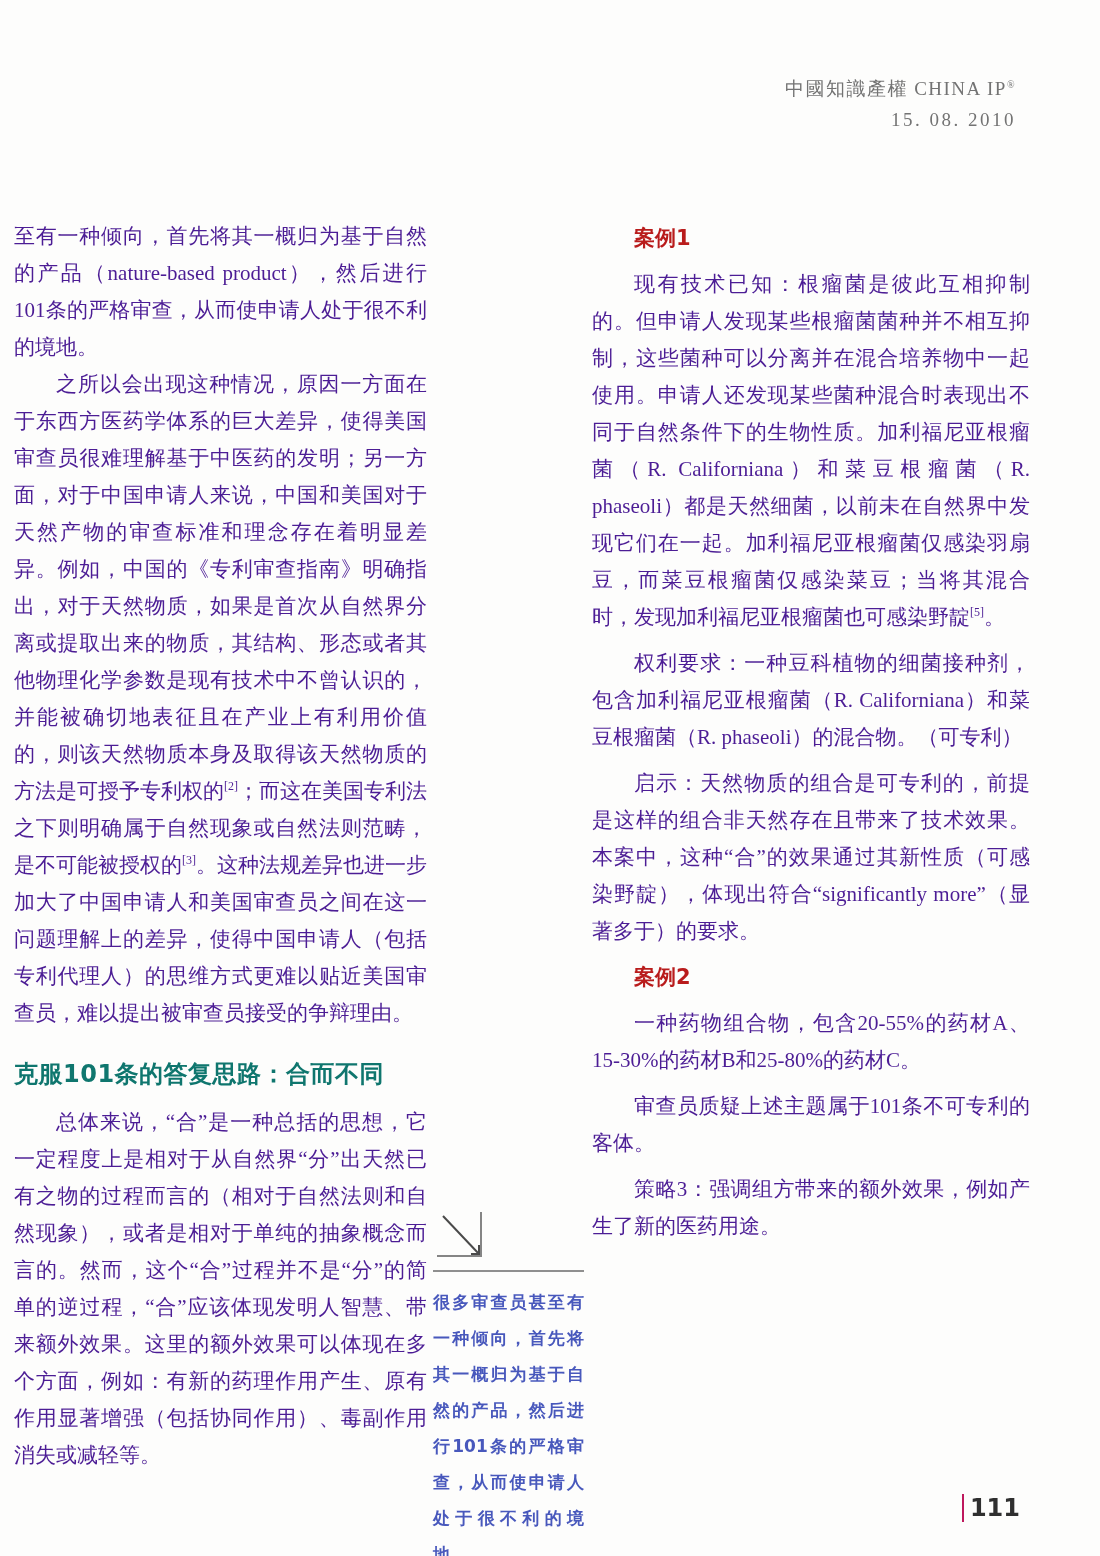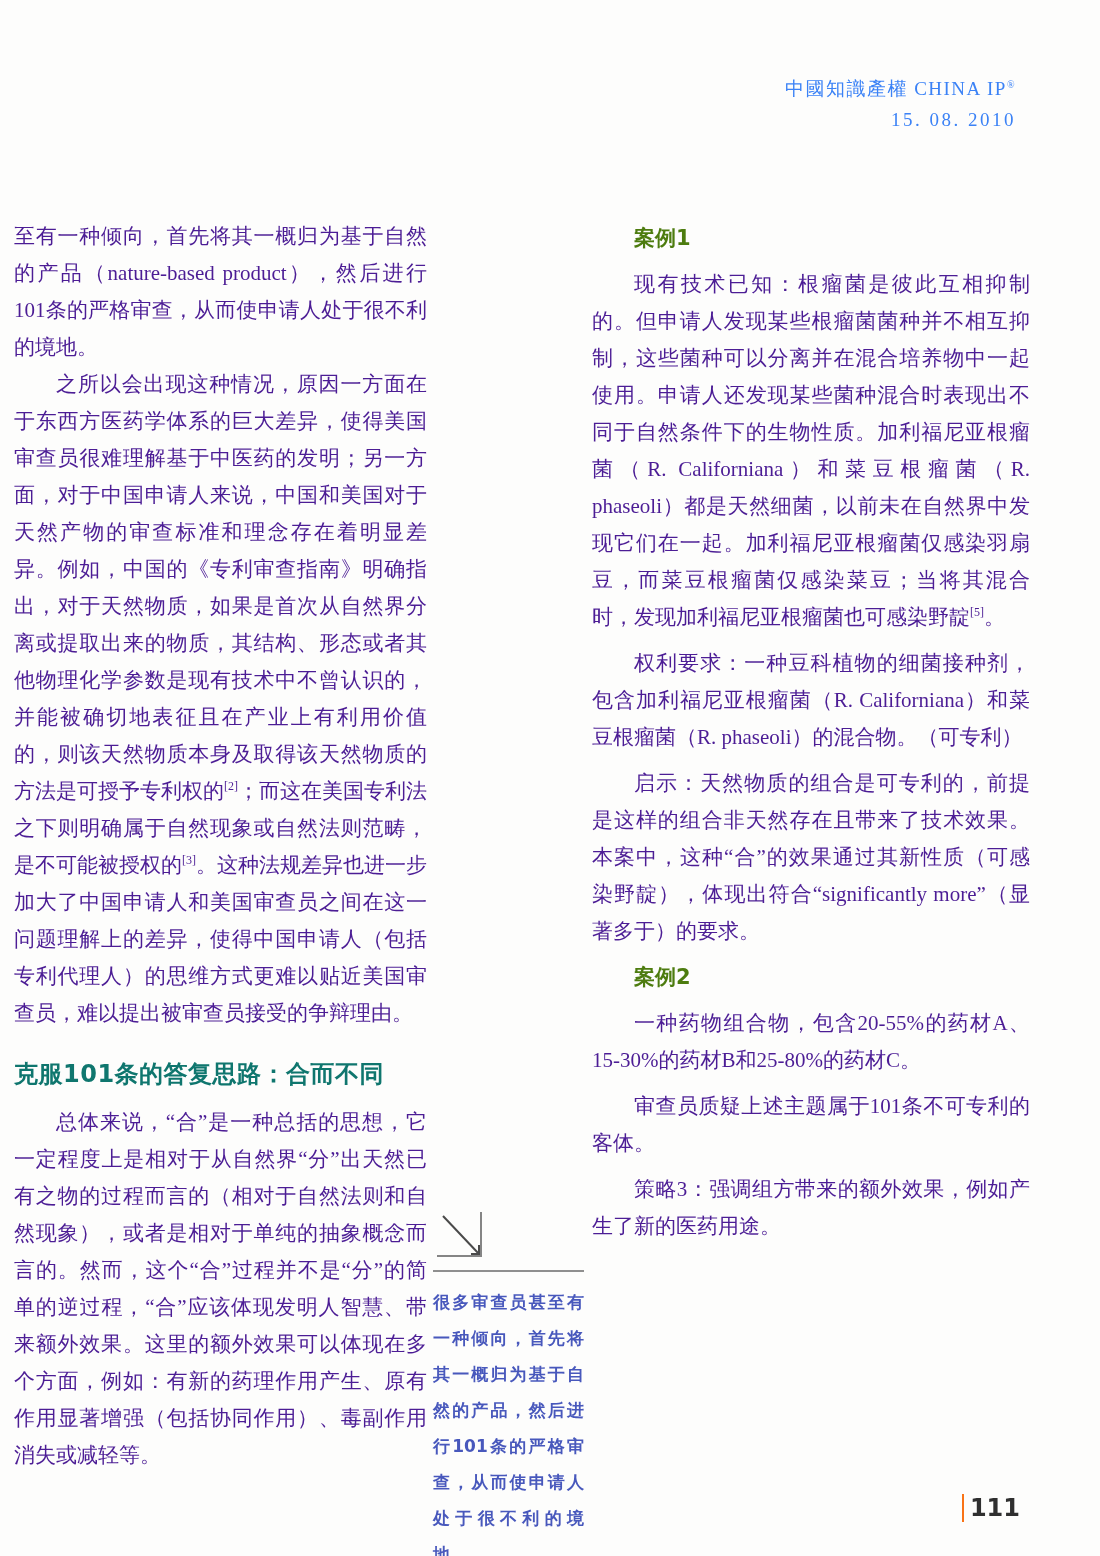--- a/index.html
+++ b/index.html
@@ -12,21 +12,21 @@
     position:relative;
     width:1100px; height:1556px;
     background:#fdfdfc;
     overflow:hidden;
   }
 
   
   .page-header {
     position:absolute; top:76px; right:84px;
     text-align:right;
-    color:#3b82f6;
+    color:#737373;
   }
   .mag-title {
     font-size:19px; letter-spacing:1.5px;
   }
   .mag-title sup { font-size:10px; }
   .issue-date {
     margin-top:7px; font-size:19px; letter-spacing:2.5px;
   }
 
   
@@ -46,21 +46,21 @@
   h2.section-heading {
     margin:26px 0 14px 0;
     font-family:"DejaVu Sans","Liberation Sans",sans-serif;
     font-weight:bold; font-size:24px;
     color:#0f766e; letter-spacing:0.5px;
   }
   h3.case-heading {
     margin:0 0 9px 0;
     font-family:"DejaVu Sans","Liberation Sans",sans-serif;
     font-weight:bold; font-size:21px; line-height:37px;
-    color:#4d7c0f; text-indent:2em;
+    color:#b91c1c; text-indent:2em;
   }
 
   
   .callout { position:absolute; left:433px; top:1206px; width:151px; }
   .callout-arrow { margin-left:2px; height:56px; }
   .callout-divider {
     border:none; border-top:2px solid #8f8f8f;
     margin:4px 0 12px 0;
   }
   .callout-text {
@@ -71,21 +71,21 @@
     color:#4858bc;
   }
 
   
   .page-footer {
     position:absolute; top:1494px; right:80px;
   }
   .page-number {
     font-family:"DejaVu Sans","Liberation Sans",sans-serif;
     font-weight:bold; font-size:24px; color:#2f2f2f;
-    border-left:2px solid #f97316;
+    border-left:2px solid #be185d;
     padding-left:6px;
   }
 </style>
 </head>
 <body>
 
 <div class="page">
 
   <div class="page-header">
     <div class="mag-title"><span>中國知識產權 CHINA IP</span><sup>®</sup></div>

